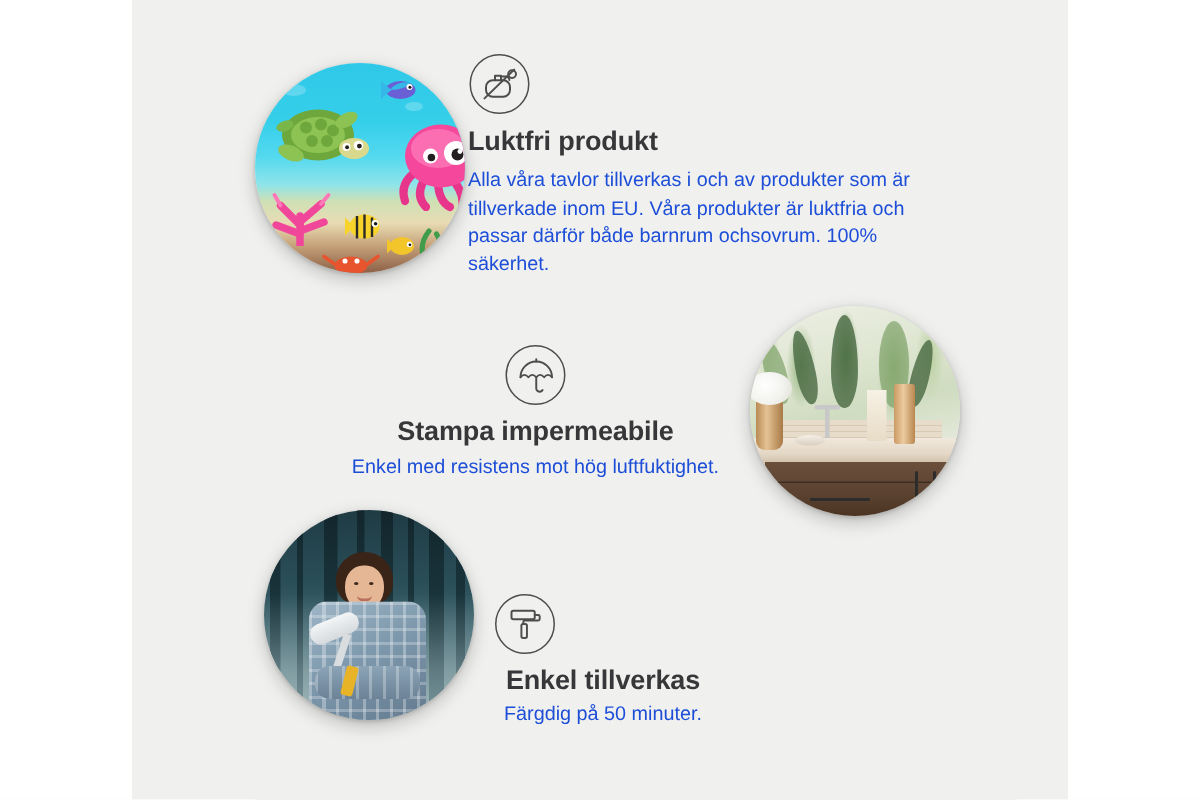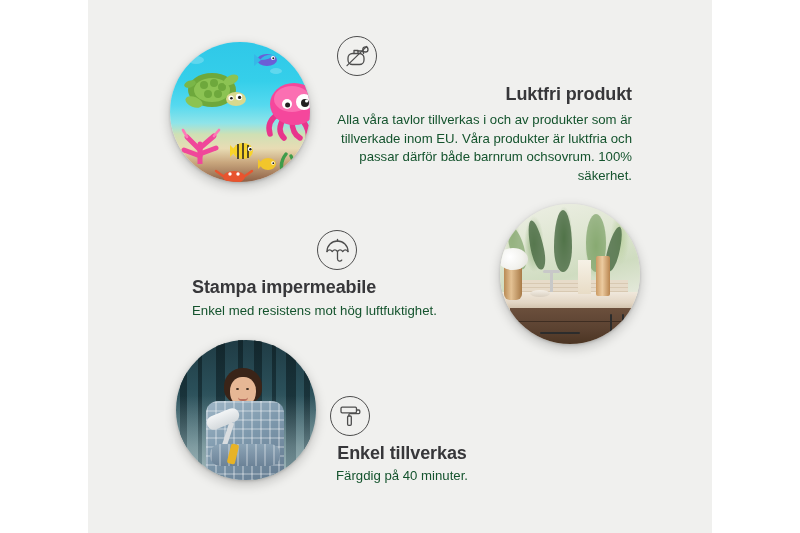--- a/index.html
+++ b/index.html
@@ -244,30 +244,30 @@
 
   .feature-title {
     font-size: 18px;
     font-weight: bold;
     color: #37373a;
     letter-spacing: -0.1px;
   }
   .feature-body {
     font-size: 13.2px;
     line-height: 1.42;
-    color: #14532d;
-  }
-
-  
-  #feature-odorless { left: 336px; top: 36px; width: 296px; text-align: right; }
+    color: #1d4ed8;
+  }
+
+  
+  #feature-odorless { left: 312px; top: 36px; width: 296px; text-align: left; }
   #feature-odorless .feature-icon { margin: 0 0 8px 1px; }
   #feature-odorless .feature-title { margin-bottom: 6px; }
 
   
-  #feature-waterproof { left: 192px; top: 230px; width: 290px; }
+  #feature-waterproof { left: 212px; top: 230px; width: 290px; text-align: center; }
   #feature-waterproof .feature-icon { margin: 0 auto 7px auto; }
   #feature-waterproof .feature-title { margin-bottom: 4px; }
 
   
   #feature-mounting { left: 306px; top: 396px; width: 192px; text-align: center; }
   #feature-mounting .feature-icon { margin: 0 auto 7px auto; }
   #feature-mounting .feature-title { margin-bottom: 3px; }
   
   #feature-mounting .icon-wrap { text-align: center; }
 </style>
@@ -478,16 +478,16 @@
       <div class="feature-icon" style="margin-left:24px;">
         <svg width="24" height="24" viewBox="0 0 24 24" fill="none" stroke="#4d4d4d" stroke-width="1.3" stroke-linecap="round" stroke-linejoin="round">
           <rect x="3" y="3.2" width="15.5" height="5.6" rx="1.2"></rect>
           <path d="M18.5 6 h2.3 a1 1 0 0 1 1 1 v1.6 a1 1 0 0 1 -1 1 h-8.9 a1 1 0 0 0 -1 1 v1.3"></path>
           <rect x="9.6" y="12" width="3.7" height="9.3" rx="1.1"></rect>
         </svg>
       </div>
     </div>
 
     <div class="feature-title">Enkel tillverkas</div>
-    <div class="feature-body">Färgdig på 40 minuter.</div>
+    <div class="feature-body">Färgdig på 50 minuter.</div>
   </div>
 
 </div>
 
 </body></html>

